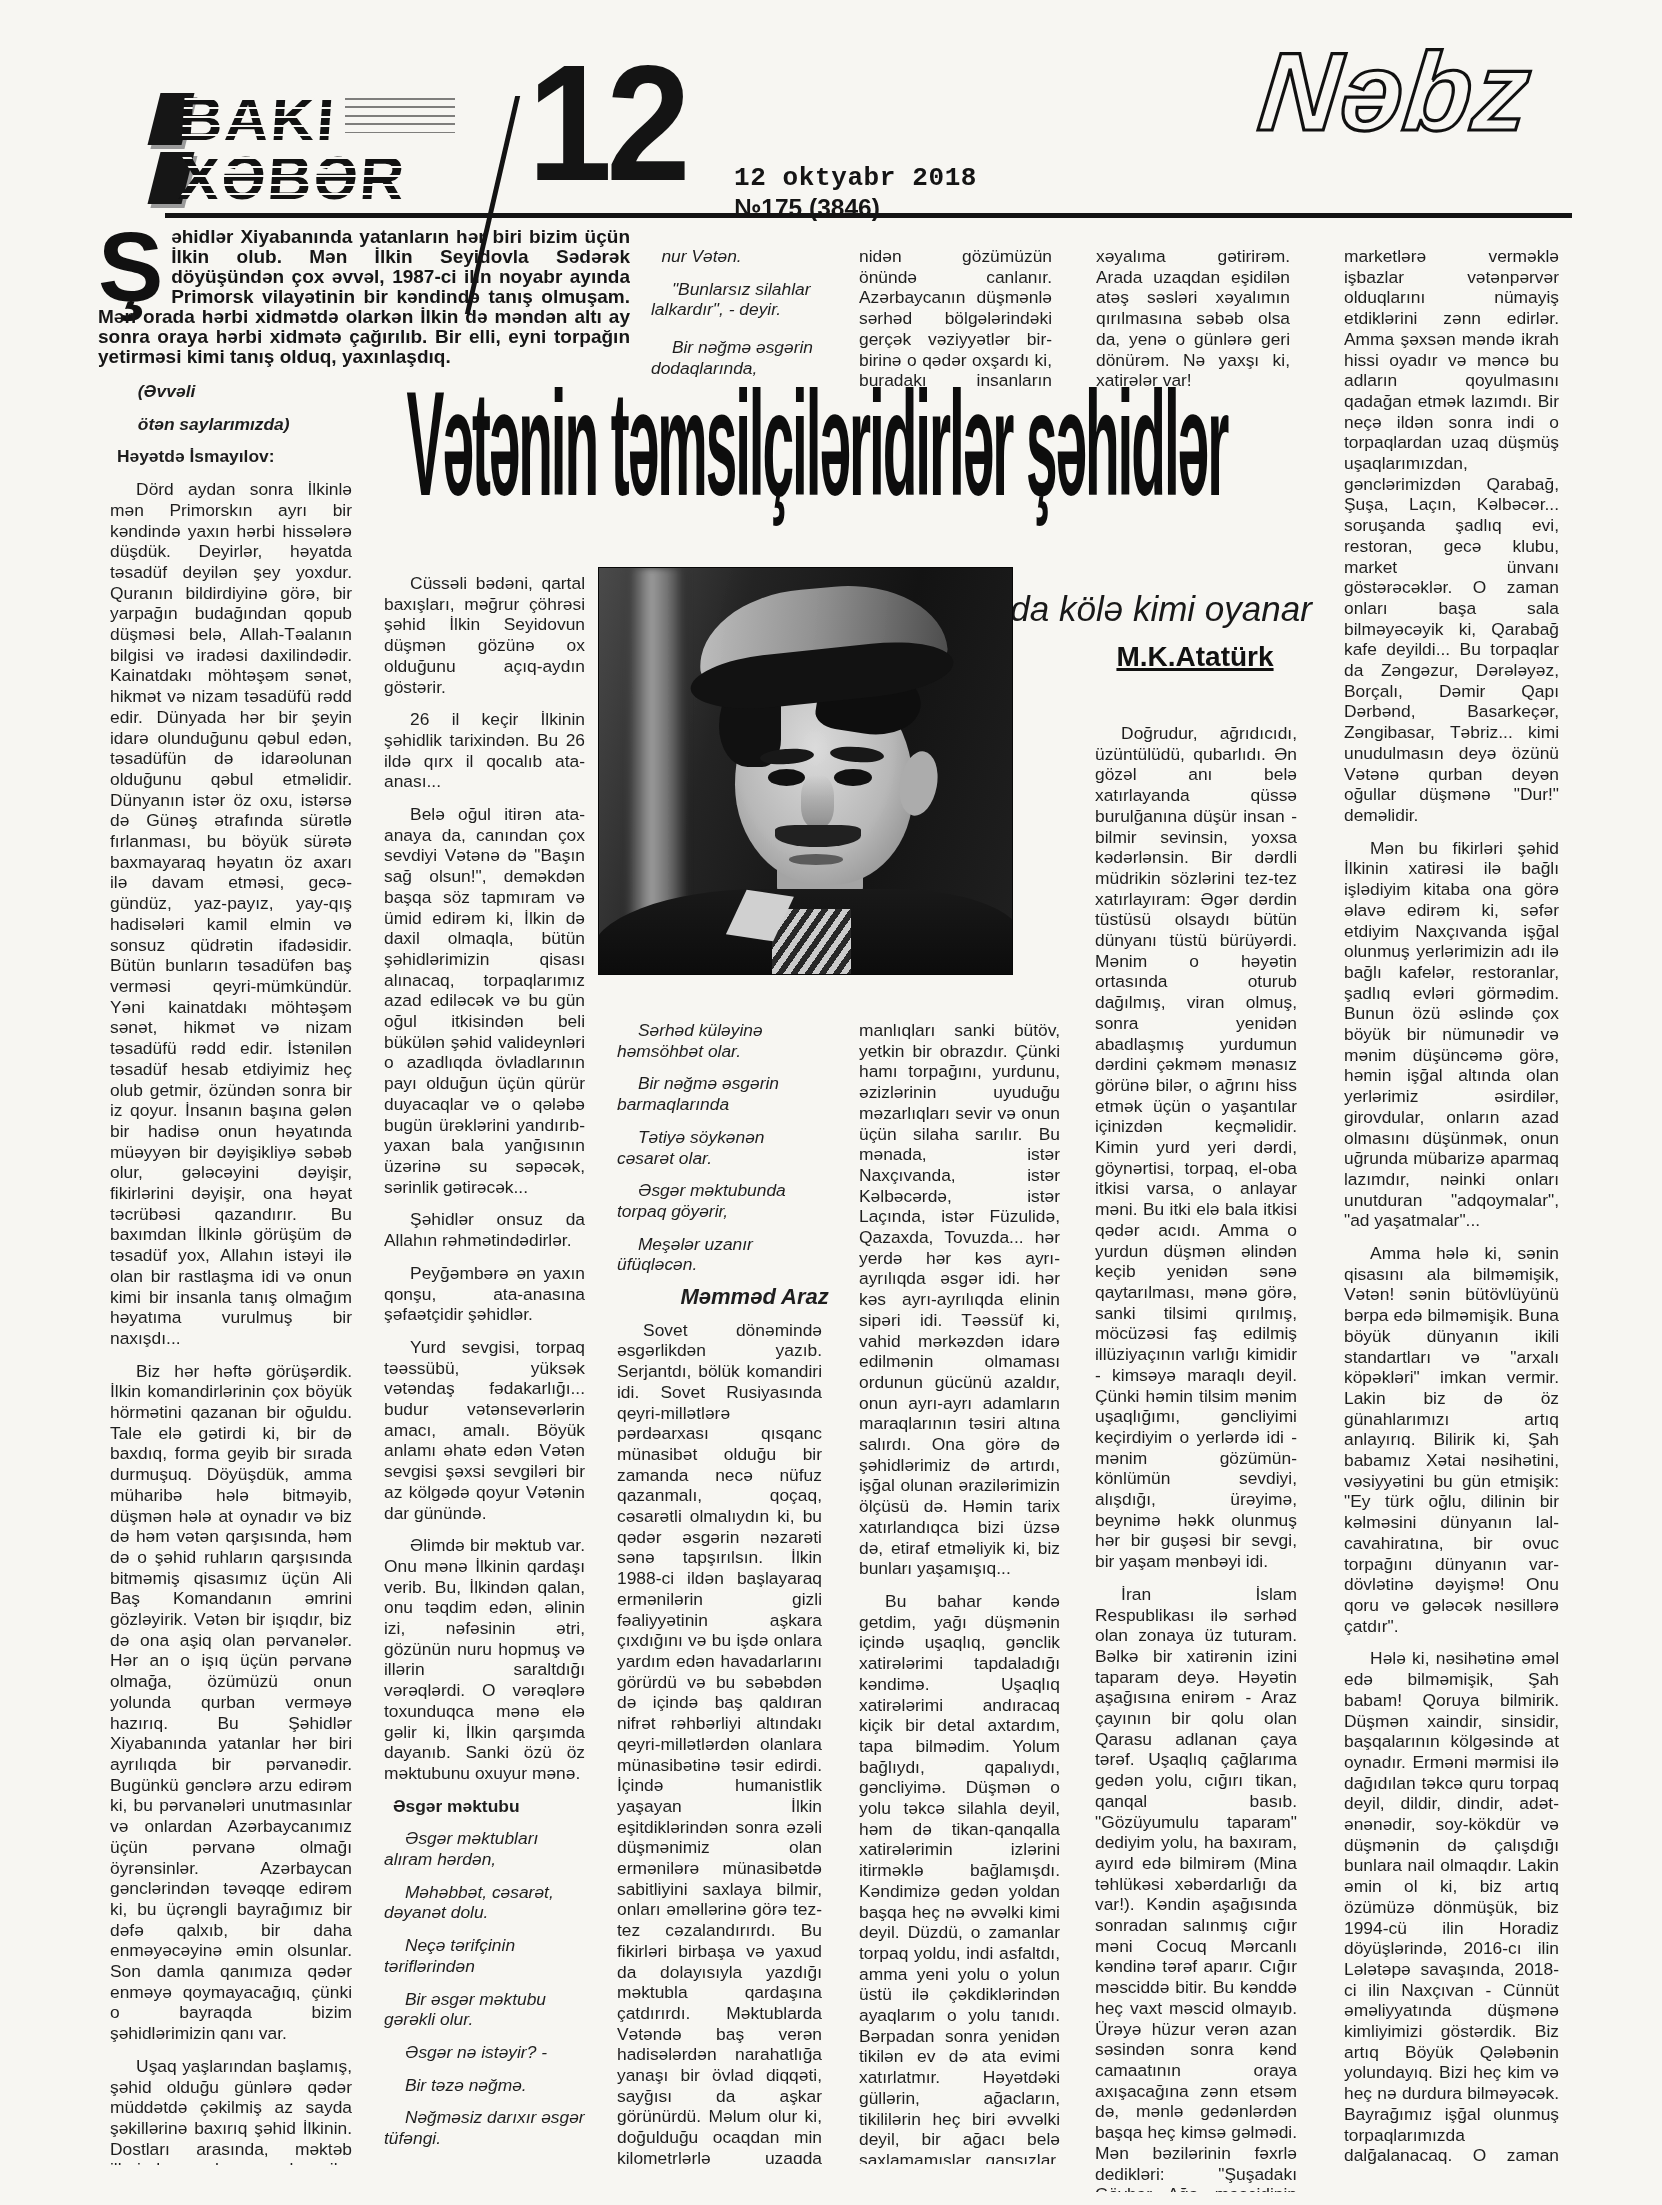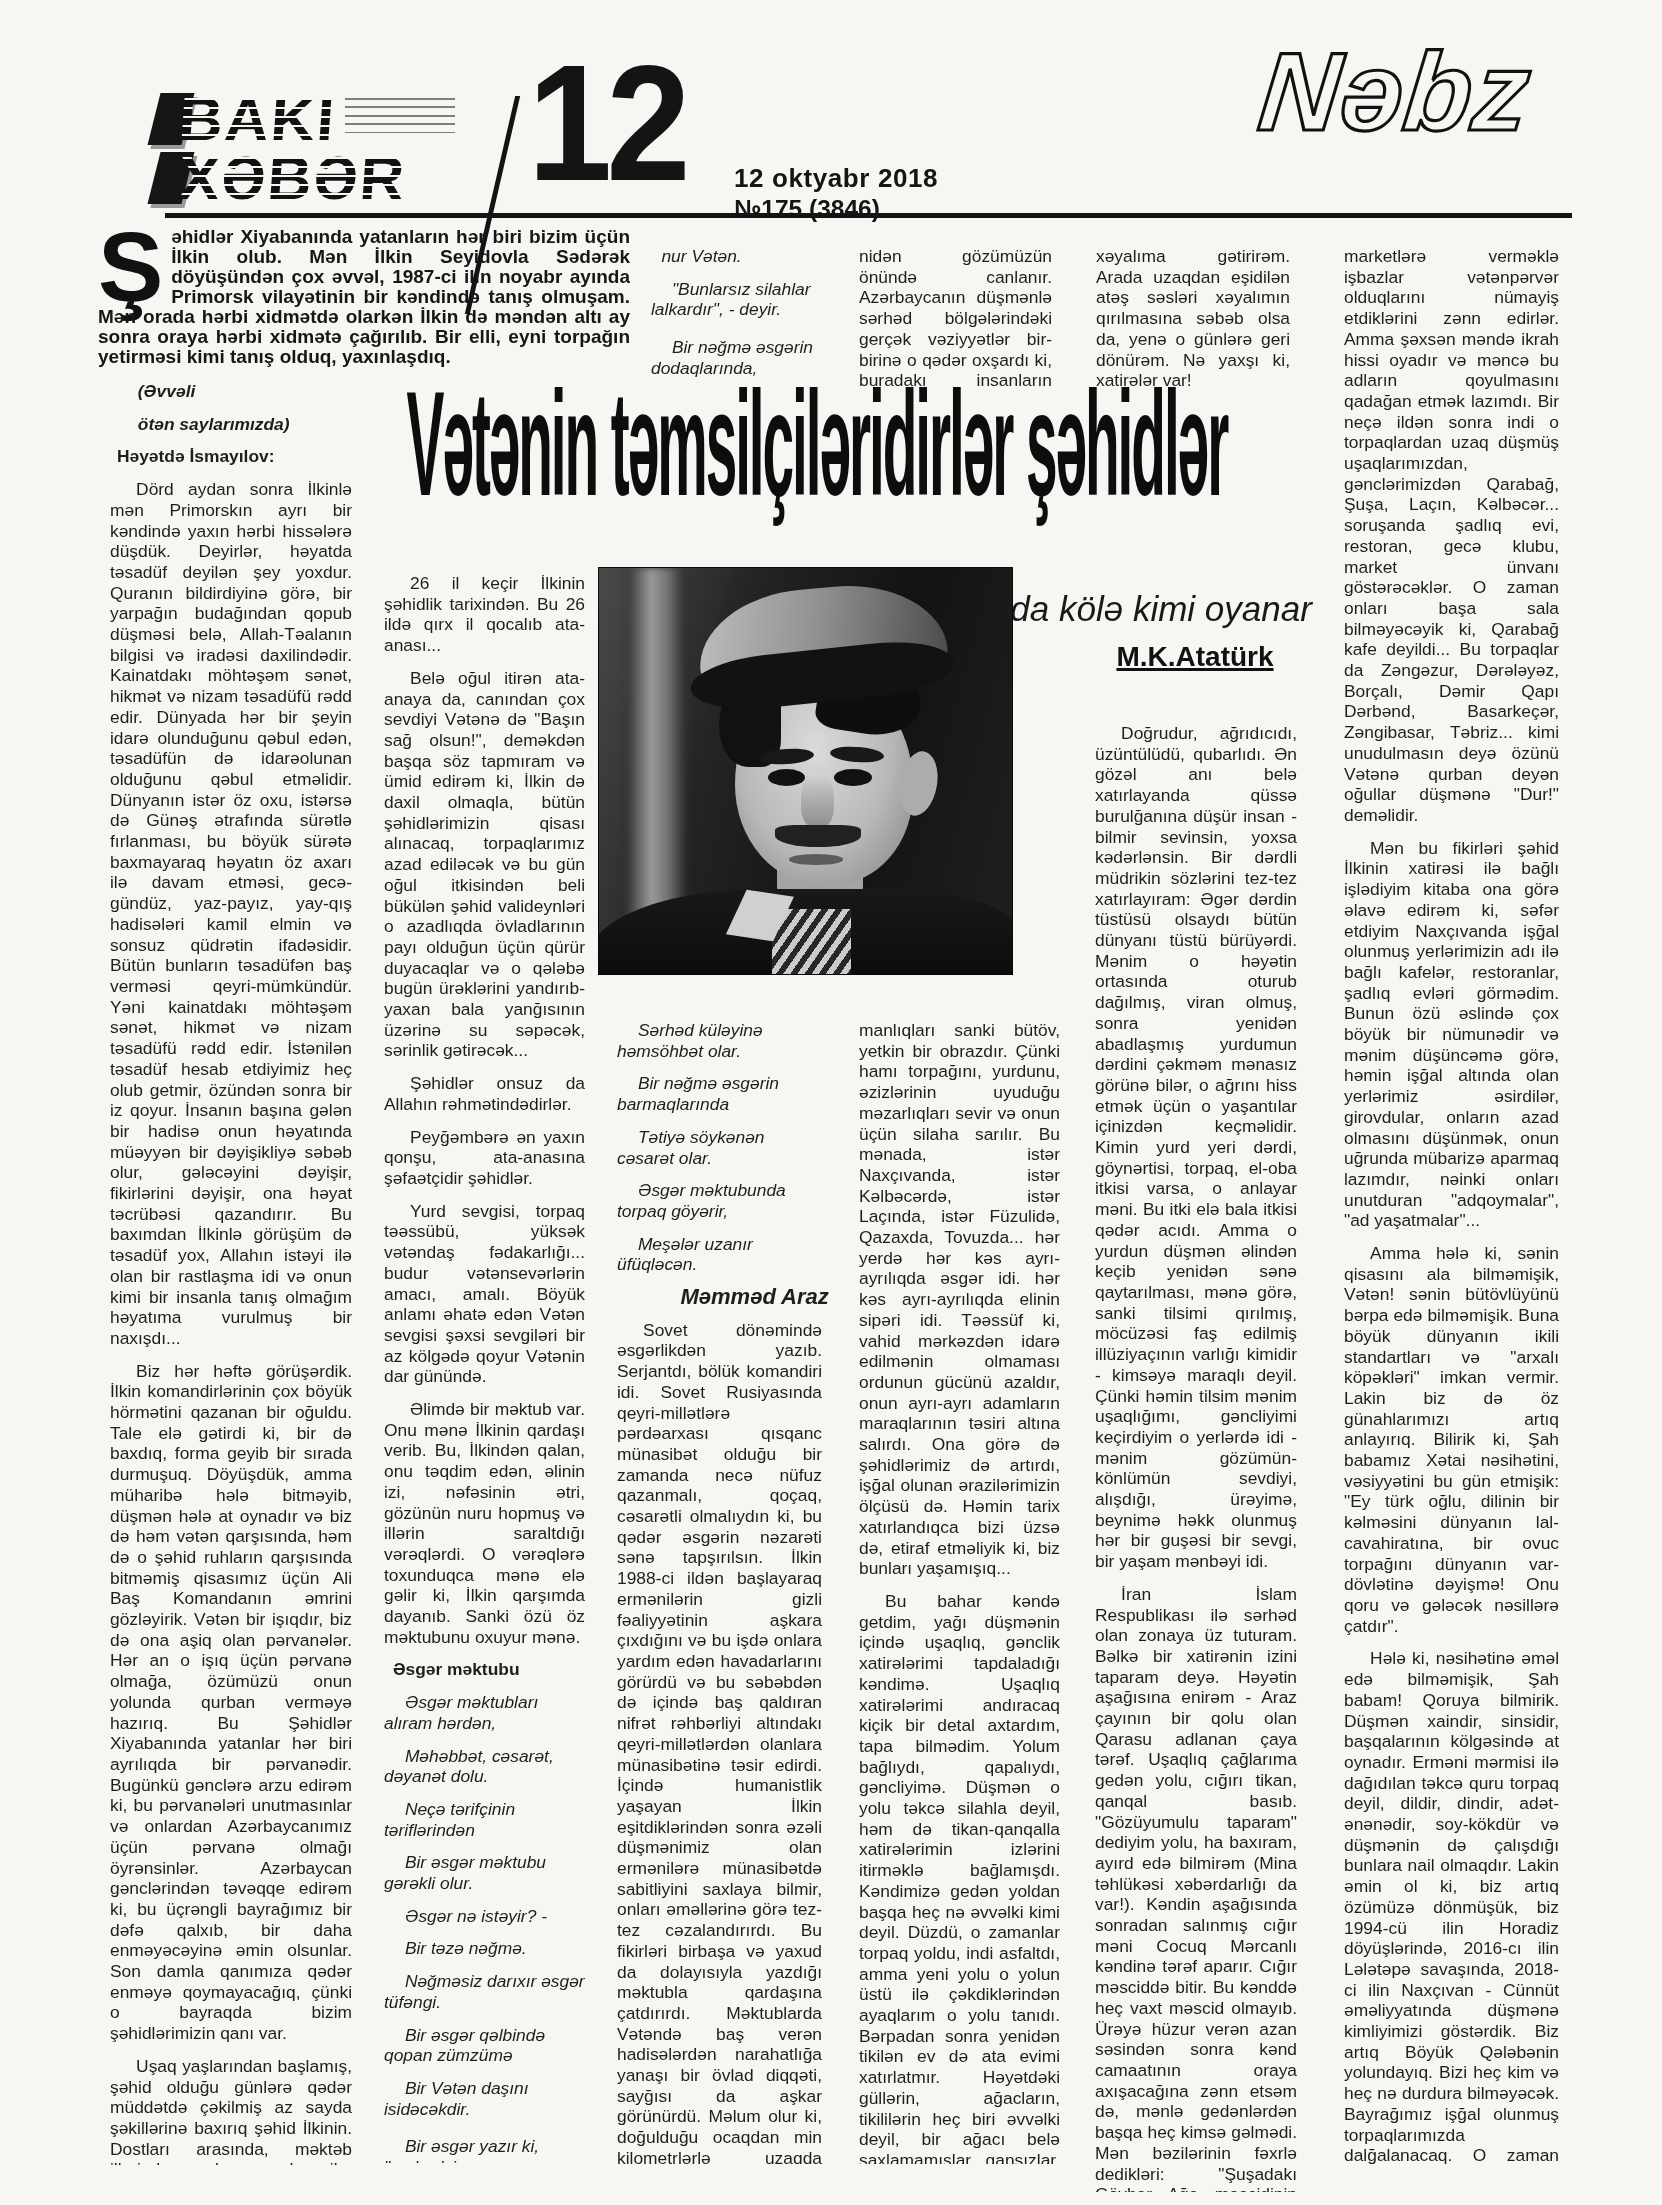--- a/index.html
+++ b/index.html
@@ -14,21 +14,21 @@
               transform:skewX(-4deg);
               background:repeating-linear-gradient(to bottom,#121212 0 7px,#f7f6f2 7px 9px);
               -webkit-background-clip:text;background-clip:text;color:transparent;}
   .brand-lines{width:110px;height:41px;margin-left:9px;
                background:repeating-linear-gradient(to bottom,#15151588 0 1.9px,transparent 1.9px 8.4px);}
   .slash{position:absolute;left:490px;top:96px;width:4.5px;height:218px;background:#131313;
          transform:skewX(-13deg);}
   .pagenum{position:absolute;left:521px;top:41px;font-size:165px;font-weight:700;
            letter-spacing:-6.5px;color:#141414;line-height:1;transform:scaleX(.92);}
   .dateblock{position:absolute;left:734px;top:163px;font-weight:700;color:#151515;}
-  .dateblock .d1{font-size:26px;letter-spacing:0.6px;}
+  .dateblock .d1{font-size:26px;letter-spacing:0.6px;font-family:Liberation Mono, monospace;}
   .dateblock .d2{font-size:24.5px;margin-top:1.3px;}
   .nebz{position:absolute;left:1260px;top:28px;font-size:111px;font-weight:900;font-style:italic;
         letter-spacing:1.3px;color:#f7f6f2;-webkit-text-stroke:3.2px #111;transform:skewX(-6deg);}
   .rule{position:absolute;left:165px;top:213px;width:1407px;height:4.5px;background:#141414;}
   
   .lead{position:absolute;left:98px;top:227px;width:532px;height:150px;overflow:hidden;
         font-weight:700;font-size:19px;line-height:20px;text-align:justify;color:#161616;}
   .dropcap{float:left;font-size:98px;line-height:67px;font-weight:900;padding:6.5px 7.8px 0 0;color:#111;}
   
   .headline{position:absolute;left:304px;top:360px;width:1059px;height:213px;overflow:visible;}
@@ -168,20 +168,21 @@
 
   <div class="col c1">
       <p class="para italic-bold plain">(Əvvəli</p>
       <p class="para italic-bold">ötən saylarımızda)</p>
       <p class="para bold">Həyətdə İsmayılov:</p>
       <p class="para indent">Dörd aydan sonra İlkinlə mən Primorskın ayrı bir kəndində yaxın hərbi hissələrə düşdük. Deyirlər, həyatda təsadüf deyilən şey yoxdur. Quranın bildirdiyinə görə, bir yarpağın budağından qopub düşməsi belə, Allah-Təalanın bilgisi və iradəsi daxilindədir. Kainatdakı möhtəşəm sənət, hikmət və nizam təsadüfü rədd edir. Dünyada hər bir şeyin idarə olunduğunu qəbul edən, təsadüfün də idarəolunan olduğunu qəbul etməlidir. Dünyanın istər öz oxu, istərsə də Günəş ətrafında sürətlə fırlanması, bu böyük sürətə baxmayaraq həyatın öz axarı ilə davam etməsi, gecə-gündüz, yaz-payız, yay-qış hadisələri kamil elmin və sonsuz qüdrətin ifadəsidir. Bütün bunların təsadüfən baş verməsi qeyri-mümkündür. Yəni kainatdakı möhtəşəm sənət, hikmət və nizam təsadüfü rədd edir. İstənilən təsadüf hesab etdiyimiz heç olub getmir, özündən sonra bir iz qoyur. İnsanın başına gələn bir hadisə onun həyatında müəyyən bir dəyişikliyə səbəb olur, gələcəyini dəyişir, fikirlərini dəyişir, ona həyat təcrübəsi qazandırır. Bu baxımdan İlkinlə görüşüm də təsadüf yox, Allahın istəyi ilə olan bir rastlaşma idi və onun kimi bir insanla tanış olmağım həyatıma vurulmuş bir naxışdı...</p>
       <p class="para indent">Biz hər həftə görüşərdik. İlkin komandirlərinin çox böyük hörmətini qazanan bir oğuldu. Tale elə gətirdi ki, bir də baxdıq, forma geyib bir sırada durmuşuq. Döyüşdük, amma müharibə hələ bitməyib, düşmən hələ at oynadır və biz də həm vətən qarşısında, həm də o şəhid ruhların qarşısında bitməmiş qisasımız üçün Ali Baş Komandanın əmrini gözləyirik. Vətən bir işıqdır, biz də ona aşiq olan pərvanələr. Hər an o işıq üçün pərvanə olmağa, özümüzü onun yolunda qurban verməyə hazırıq. Bu Şəhidlər Xiyabanında yatanlar hər biri ayrılıqda bir pərvanədir. Bugünkü gənclərə arzu edirəm ki, bu pərvanələri unutmasınlar və onlardan Azərbaycanımız üçün pərvanə olmağı öyrənsinlər. Azərbaycan gənclərindən təvəqqe edirəm ki, bu üçrəngli bayrağımız bir dəfə qalxıb, bir daha enməyəcəyinə əmin olsunlar. Son damla qanımıza qədər enməyə qoymayacağıq, çünki o bayraqda bizim şəhidlərimizin qanı var.</p>
       <p class="para indent">Uşaq yaşlarından başlamış, şəhid olduğu günlərə qədər müddətdə çəkilmiş az sayda şəkillərinə baxırıq şəhid İlkinin. Dostları arasında, məktəb illərində, qohum-əqraba ilə, idmanla məşğul olduğu anlarda və</p>
     </div>
   <div class="col c2">
+      <p class="para indent">Cüssəli bədəni, qartal baxışları, məğrur çöhrəsi şəhid İlkin Seyidovun düşmən gözünə ox olduğunu açıq-aydın göstərir.</p>
       <p class="para indent">26 il keçir İlkinin şəhidlik tarixindən. Bu 26 ildə qırx il qocalıb ata-anası...</p>
       <p class="para indent">Belə oğul itirən ata-anaya da, canından çox sevdiyi Vətənə də "Başın sağ olsun!", deməkdən başqa söz tapmıram və ümid edirəm ki, İlkin də daxil olmaqla, bütün şəhidlərimizin qisası alınacaq, torpaqlarımız azad ediləcək və bu gün oğul itkisindən beli bükülən şəhid valideynləri o azadlıqda övladlarının payı olduğun üçün qürür duyacaqlar və o qələbə bugün ürəklərini yandırıb-yaxan bala yanğısının üzərinə su səpəcək, sərinlik gətirəcək...</p>
       <p class="para indent">Şəhidlər onsuz da Allahın rəhmətindədirlər.</p>
       <p class="para indent">Peyğəmbərə ən yaxın qonşu, ata-anasına şəfaətçidir şəhidlər.</p>
       <p class="para indent">Yurd sevgisi, torpaq təəssübü, yüksək vətəndaş fədakarlığı... budur vətənsevərlərin amacı, amalı. Böyük anlamı əhatə edən Vətən sevgisi şəxsi sevgiləri bir az kölgədə qoyur Vətənin dar günündə.</p>
       <p class="para indent">Əlimdə bir məktub var. Onu mənə İlkinin qardaşı verib. Bu, İlkindən qalan, onu təqdim edən, əlinin izi, nəfəsinin ətri, gözünün nuru hopmuş və illərin saraltdığı vərəqlərdi. O vərəqlərə toxunduqca mənə elə gəlir ki, İlkin qarşımda dayanıb. Sanki özü öz məktubunu oxuyur mənə.</p>
       <p class="para subhead">Əsgər məktubu</p>
       <p class="para verse">Əsgər məktubları alıram hərdən,</p>
       <p class="para verse">Məhəbbət, cəsarət, dəyanət dolu.</p>
       <p class="para verse">Neçə tərifçinin təriflərindən</p>

